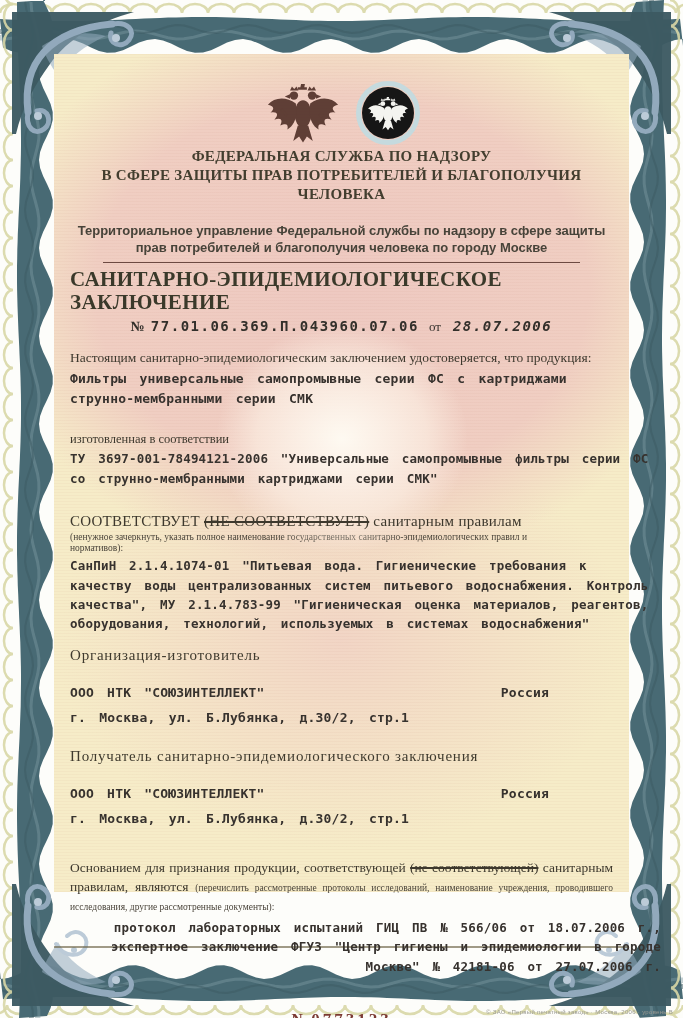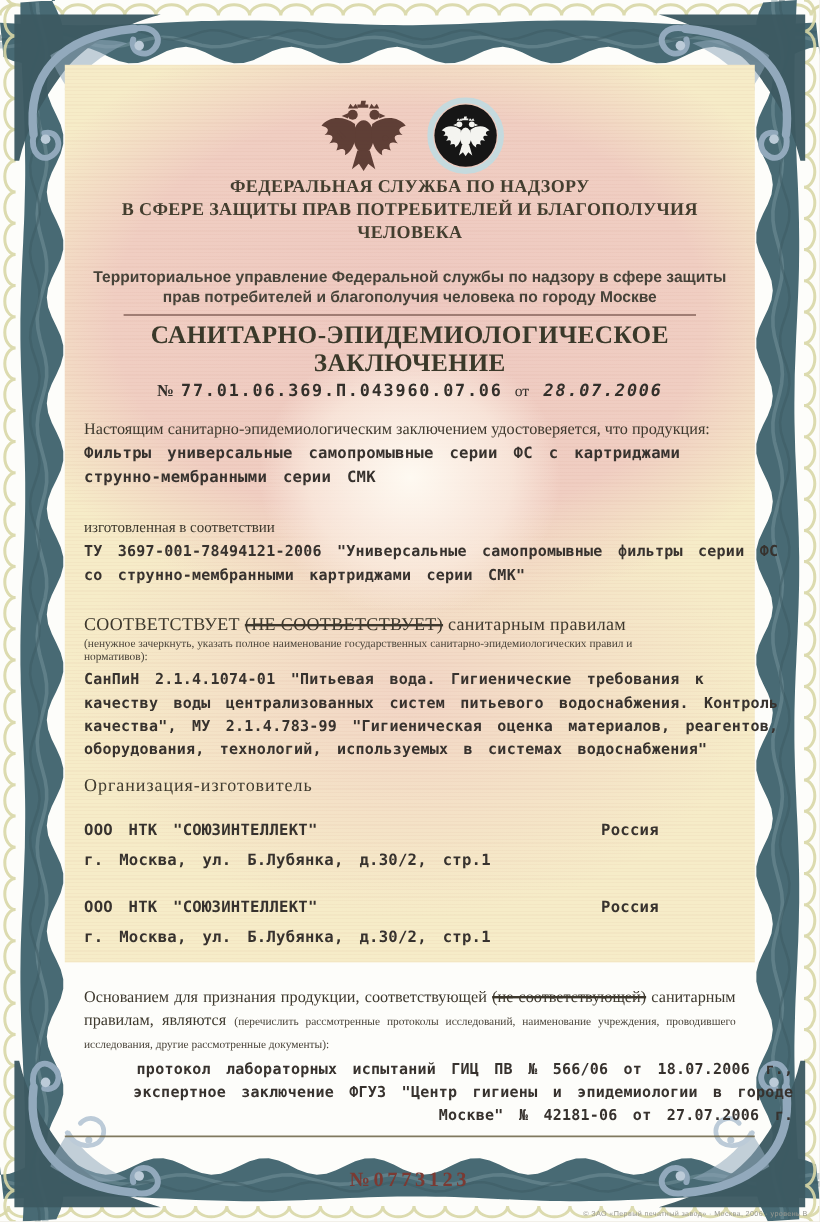--- a/index.html
+++ b/index.html
@@ -1,20 +1,20 @@
 <!DOCTYPE html>
 <html style="--border_teal: #486a74; --border_teal_dark: #3c5a62; --border_sheen: #7d9aa2; --ornament_blue: #92a9bc; --ornament_light: #bccbd8; --scallop: #d8d7a6; --paper_cream: #f6ecc8; --paper_pink: #f0cec2; --ink: #3d382d; --typed_ink: #37322e; --serial_red: #7b3a33; --eagle_brown: #53332b; --seal_black: #161616; --seal_ring: #c5dade;"><head>
 <meta charset="utf-8">
 <style>
   html,body{margin:0;padding:0;background:#e9e9e6;}
   .page{position:relative;width:683px;height:1018px;background:#fdfdfa;overflow:hidden;
         font-family:"Liberation Serif",serif;}
   #border-svg{position:absolute;left:0;top:0;z-index:0;}
 
-  .paper{position:absolute;left:54px;top:54px;width:575px;height:748px;z-index:1;
+  .paper{position:absolute;left:54px;top:54px;width:575px;height:838px;z-index:1;
     background:
       repeating-linear-gradient(0deg, rgba(185,120,100,0.05) 0 1px, rgba(0,0,0,0) 1px 3px),
       radial-gradient(ellipse 78% 42% at 50% 28%, #eec9c1 0%, #f0cec2 55%, rgba(246,236,200,0) 80%),
       radial-gradient(ellipse 64% 32% at 50% 70%, rgba(241,209,197,0.85) 0%, rgba(246,236,200,0) 78%),
       #f6ecc8;
     box-sizing:border-box;padding:0 16px;}
   .watermark{position:absolute;left:50%;top:46%;width:340px;height:310px;transform:translate(-50%,-50%);
     background:radial-gradient(closest-side, rgba(255,252,244,0.95) 0%, rgba(252,240,228,0.65) 50%, rgba(244,210,200,0) 74%);
     border-radius:50%;pointer-events:none;}
 
@@ -22,21 +22,21 @@
   .eagle-main{color:var(--eagle_brown,#53332b);opacity:.92;}
   .seal{position:relative;}
 
   .agency{position:relative;margin-top:2px;text-align:center;
     font-weight:bold;font-size:15px;line-height:1.25;color:#433e2f;letter-spacing:.3px;}
   .territorial{position:relative;margin:20px auto 0;max-width:556px;text-align:center;
     font-family:"Liberation Sans",sans-serif;font-weight:bold;font-size:13px;line-height:1.3;color:#474339;}
   .caption-rule{margin:5px auto 0;width:88%;border-top:1.3px solid #6d4a42;}
   .territorial-caption{text-align:center;font-size:7.5px;color:#5d564d;letter-spacing:.4px;line-height:1.2;}
 
-  .doc-title{position:relative;margin-top:5px;text-align:center;font-weight:bold;font-size:21px;
+  .doc-title{position:relative;margin-top:5px;text-align:left;font-weight:bold;font-size:21px;
     letter-spacing:.4px;color:#3a392a;line-height:1.1;}
   .number-line{position:relative;margin-top:4px;text-align:center;color:#33302b;font-size:14px;}
   .num-prefix{font-weight:bold;margin-right:6px;}
   .num{font-family:"DejaVu Sans Mono",monospace;font-weight:bold;letter-spacing:1.5px;}
   .num-ot{font-size:13px;margin:0 12px 0 10px;}
   .num-date{font-family:"DejaVu Sans Mono",monospace;font-weight:bold;font-style:italic;letter-spacing:1.5px;}
 
   .serif-p{position:relative;font-size:13.5px;line-height:1.3;color:#3d382d;}
   .typed{position:relative;font-family:"DejaVu Sans Mono",monospace;font-weight:bold;font-size:12.5px;
     line-height:1.55;color:#37322e;word-spacing:.4em;letter-spacing:.2px;}
@@ -200,20 +200,21 @@
     <span class="small-note conforms-note">(ненужное зачеркнуть, указать полное наименование государственных санитарно-эпидемиологических правил и нормативов):</span>
     <div class="typed regulations">СанПиН 2.1.4.1074-01 "Питьевая вода. Гигиенические требования к качеству воды централизованных систем питьевого водоснабжения. Контроль качества", МУ 2.1.4.783-99 "Гигиеническая оценка материалов, реагентов, оборудования, технологий, используемых в системах водоснабжения"</div>
 
     <div class="serif-p section-label">Организация-изготовитель</div>
     <div class="typed org-row">
       <span class="org-name">ООО НТК "СОЮЗИНТЕЛЛЕКТ"</span>
       <span class="country">Россия</span>
     </div>
     <div class="typed addr">г. Москва, ул. Б.Лубянка, д.30/2, стр.1</div>
 
+    <div class="serif-p section-label recipient-label">Получатель санитарно-эпидемиологического заключения</div>
     <div class="typed org-row">
       <span class="org-name">ООО НТК "СОЮЗИНТЕЛЛЕКТ"</span>
       <span class="country">Россия</span>
     </div>
     <div class="typed addr">г. Москва, ул. Б.Лубянка, д.30/2, стр.1</div>
 
     <div class="serif-p basis">
       <span>Основанием для признания продукции, соответствующей</span>
       <span class="struck">(не соответствующей)</span>
       <span>санитарным правилам, являются</span>

